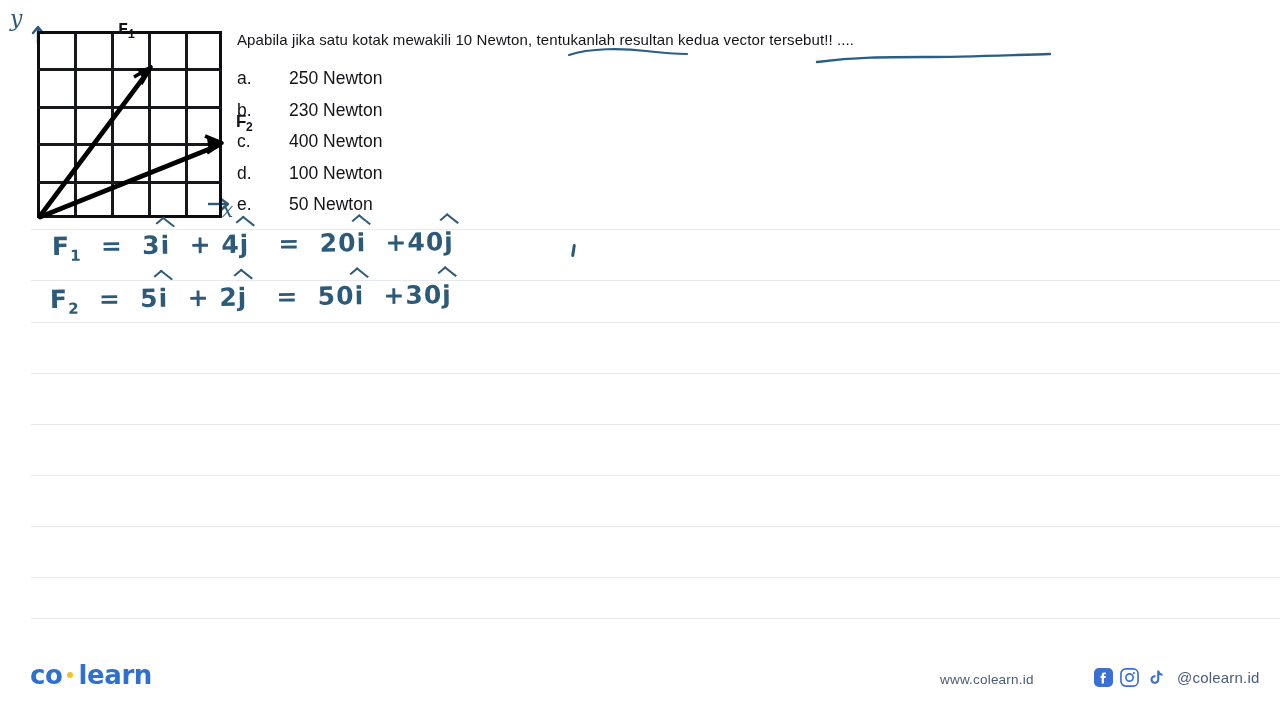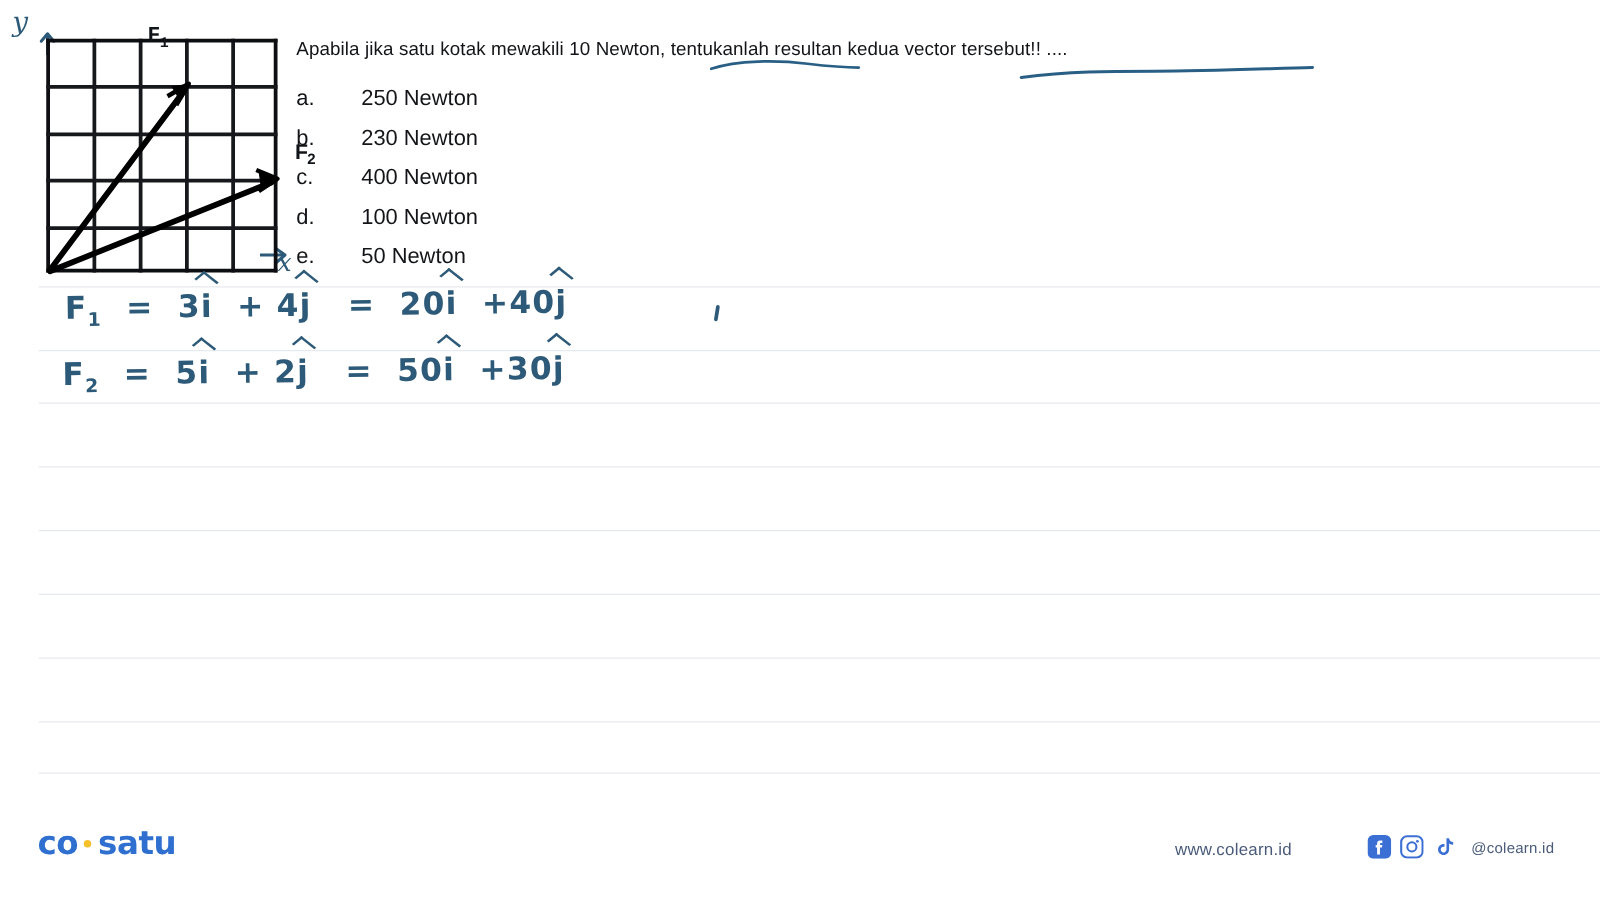--- a/index.html
+++ b/index.html
@@ -165,21 +165,21 @@
   #socials {
     position: absolute;
     left: 1094px; top: 20px;
     display: flex;
     align-items: center;
     gap: 7px;
   }
   .sico { width: 19px; height: 19px; display: block; }
   #social-handle {
     margin-left: 5px;
-    font-size: 12px;
+    font-size: 15px;
     color: #4a5b7a;
     letter-spacing: 0.2px;
   }
 </style>
 </head>
 <body>
 
 <div id="page">
 
   <div id="rules">
@@ -298,21 +298,21 @@
     &nbsp;+&nbsp;<span>2</span><span class="hat">j</span>
     &nbsp;&nbsp;=&nbsp;
     <span>50</span><span class="hat">i</span>
     &nbsp;+<span>30</span><span class="hat">j</span>
   </div>
 
   <div id="footer">
     <div id="logo">
       <span>co</span>
       <span id="logo-dot"></span>
-      <span>satu</span>
+      <span>learn</span>
     </div>
 
     <div id="site-url">www.colearn.id</div>
 
     <div id="socials">
       <svg class="sico" viewBox="0 0 24 24">
         <rect x="0" y="0" width="24" height="24" rx="6" fill="#3b6fd4"></rect>
         <path d="M14.6,12.6h-2.0v7.0h-2.9v-7.0H8.3v-2.5h1.4V8.7c0-1.2,0.6-3.1,3.1-3.1l2.2,0v2.4h-1.6c-0.3,0-0.7,0.1-0.7,0.7v1.4h2.3L14.6,12.6z" fill="#ffffff"></path>
       </svg>
       <svg class="sico" viewBox="0 0 24 24">

